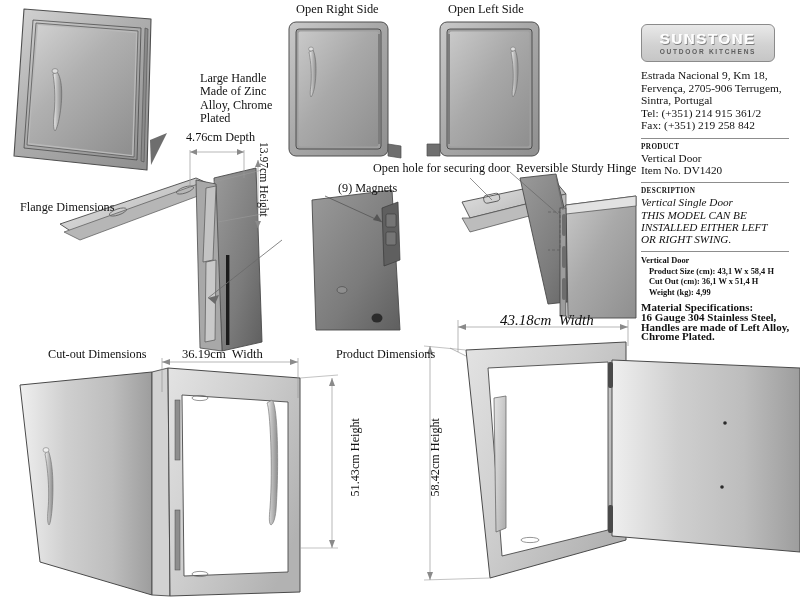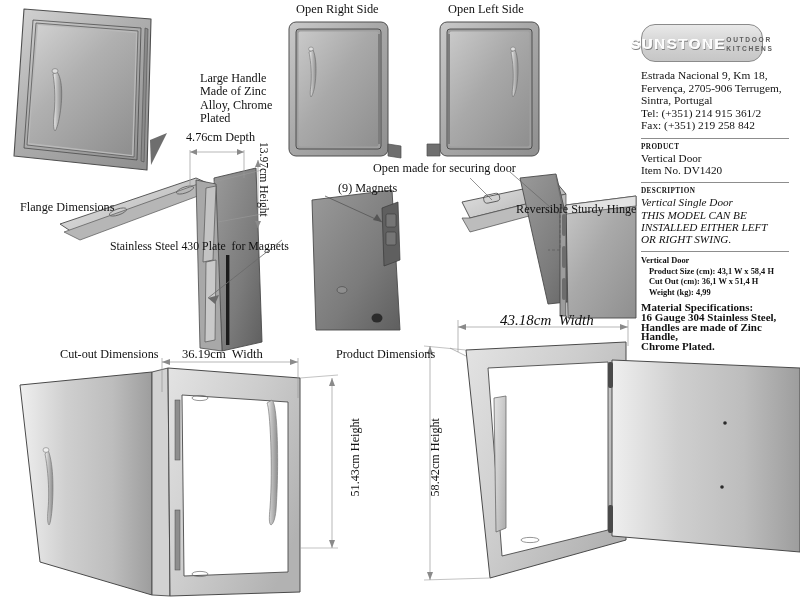--- a/index.html
+++ b/index.html
@@ -7,23 +7,23 @@
        font-family:"Liberation Serif",serif;color:#111;}
   .sheet{position:absolute;inset:0;}
   .lbl{position:absolute;font-family:"Liberation Serif",serif;color:#111;white-space:pre;}
   .vlbl{position:absolute;font-family:"Liberation Serif",serif;color:#111;white-space:nowrap;
         transform-origin:left top;}
   
   .svgwrap{position:absolute;}
 
   
   #info{position:absolute;left:641px;top:24px;width:152px;}
-  #logo{width:122px;height:38px;border:1.2px solid #8b8b8b;border-radius:14px;
+  #logo{width:134px;height:38px;border:1.2px solid #8b8b8b;border-radius:6px;
         background:linear-gradient(180deg,#e9e9e9 0%, #d2d2d2 55%, #c6c6c6 100%);
-        display:flex;flex-direction:row;align-items:center;justify-content:center;
+        display:flex;flex-direction:column;align-items:center;justify-content:center;
         box-sizing:border-box;margin-bottom:7px;}
   #logo .w1{font-family:"Liberation Sans",sans-serif;font-weight:bold;font-size:15px;
             letter-spacing:1.6px;color:#fdfdfd;line-height:15px;
             text-shadow:0.6px 0.6px 0 #7d7d7d,-0.5px -0.5px 0 #ffffff;}
   #logo .w2{font-family:"Liberation Sans",sans-serif;font-weight:bold;font-size:6.6px;
             letter-spacing:1.7px;color:#5d5d5d;line-height:9px;margin-top:1px;}
   .addr{font-size:11.4px;line-height:12.6px;}
   .rule{border-top:1px solid #8d8d8d;margin:6px 0 4px 0;width:148px;}
   .ttl{font-family:"Liberation Serif",serif;font-weight:bold;font-size:7.2px;
        letter-spacing:.4px;line-height:9px;}
@@ -247,29 +247,28 @@
 Made of Zinc
 Alloy, Chrome
 Plated</div>
 
   <div class="lbl" style="left:186px;top:130px;font-size:12.2px;">4.76cm Depth</div>
 
   <div class="vlbl" style="left:270px;top:142px;font-size:11.6px;transform:rotate(90deg);">13.97cm  Height</div>
 
   <div class="lbl" style="left:20px;top:200px;font-size:12.2px;">Flange Dimensions</div>
 
-  <div class="lbl" style="left:110px;top:239px;font-size:11.8px;">Stainless Steel 430 Plate  for Magnets</div>
 
   <div class="lbl" style="left:338px;top:181px;font-size:12.2px;">(9) Magnets</div>
 
-  <div class="lbl" style="left:373px;top:161px;font-size:12.2px;">Open made for securing door</div>
-
-  <div class="lbl" style="left:516px;top:161px;font-size:12.2px;margin-top:41px;">Reversible Sturdy Hinge</div>
-
-  <div class="lbl" style="left:48px;top:347px;font-size:12.2px;margin-left:12px;">Cut-out Dimensions</div>
+  <div class="lbl" style="left:373px;top:161px;font-size:12.2px;">Open hole for securing door</div>
+
+  <div class="lbl" style="left:516px;top:161px;font-size:12.2px;">Reversible Sturdy Hinge</div>
+
+  <div class="lbl" style="left:48px;top:347px;font-size:12.2px;">Cut-out Dimensions</div>
 
   <div class="lbl" style="left:182px;top:347px;font-size:12.6px;">36.19cm  Width</div>
 
   <div class="vlbl" style="left:348px;top:418px;font-size:12.2px;transform:rotate(-90deg) translate(-100%,0);">51.43cm  Height</div>
 
   <div class="lbl" style="left:336px;top:347px;font-size:12.2px;">Product Dimensions</div>
 
   <div class="lbl" style="left:500px;top:312px;font-size:15px;font-style:italic;">43.18cm  Width</div>
 
   <div class="vlbl" style="left:428px;top:418px;font-size:12.2px;transform:rotate(-90deg) translate(-100%,0);">58.42cm  Height</div>
@@ -307,17 +306,17 @@
 
     <div class="specHead">Vertical Door</div>
     <div class="specLine">Product Size (cm): 43,1 W x 58,4 H</div>
     <div class="specLine">Cut Out (cm): 36,1 W x 51,4 H</div>
     <div class="specLine">Weight (kg): 4,99</div>
 
     <div style="height:5px"></div>
 
     <div class="specSmall">Material Specifications:</div>
     <div class="specSmall">16 Gauge 304 Stainless Steel,</div>
-    <div class="specSmall">Handles are made of Zinc Handle,</div>
+    <div class="specSmall">Handles are made of Left Alloy,</div>
     <div class="specSmall">Chrome Plated.</div>
   </div>
 
 </div>
 
 </body></html>

